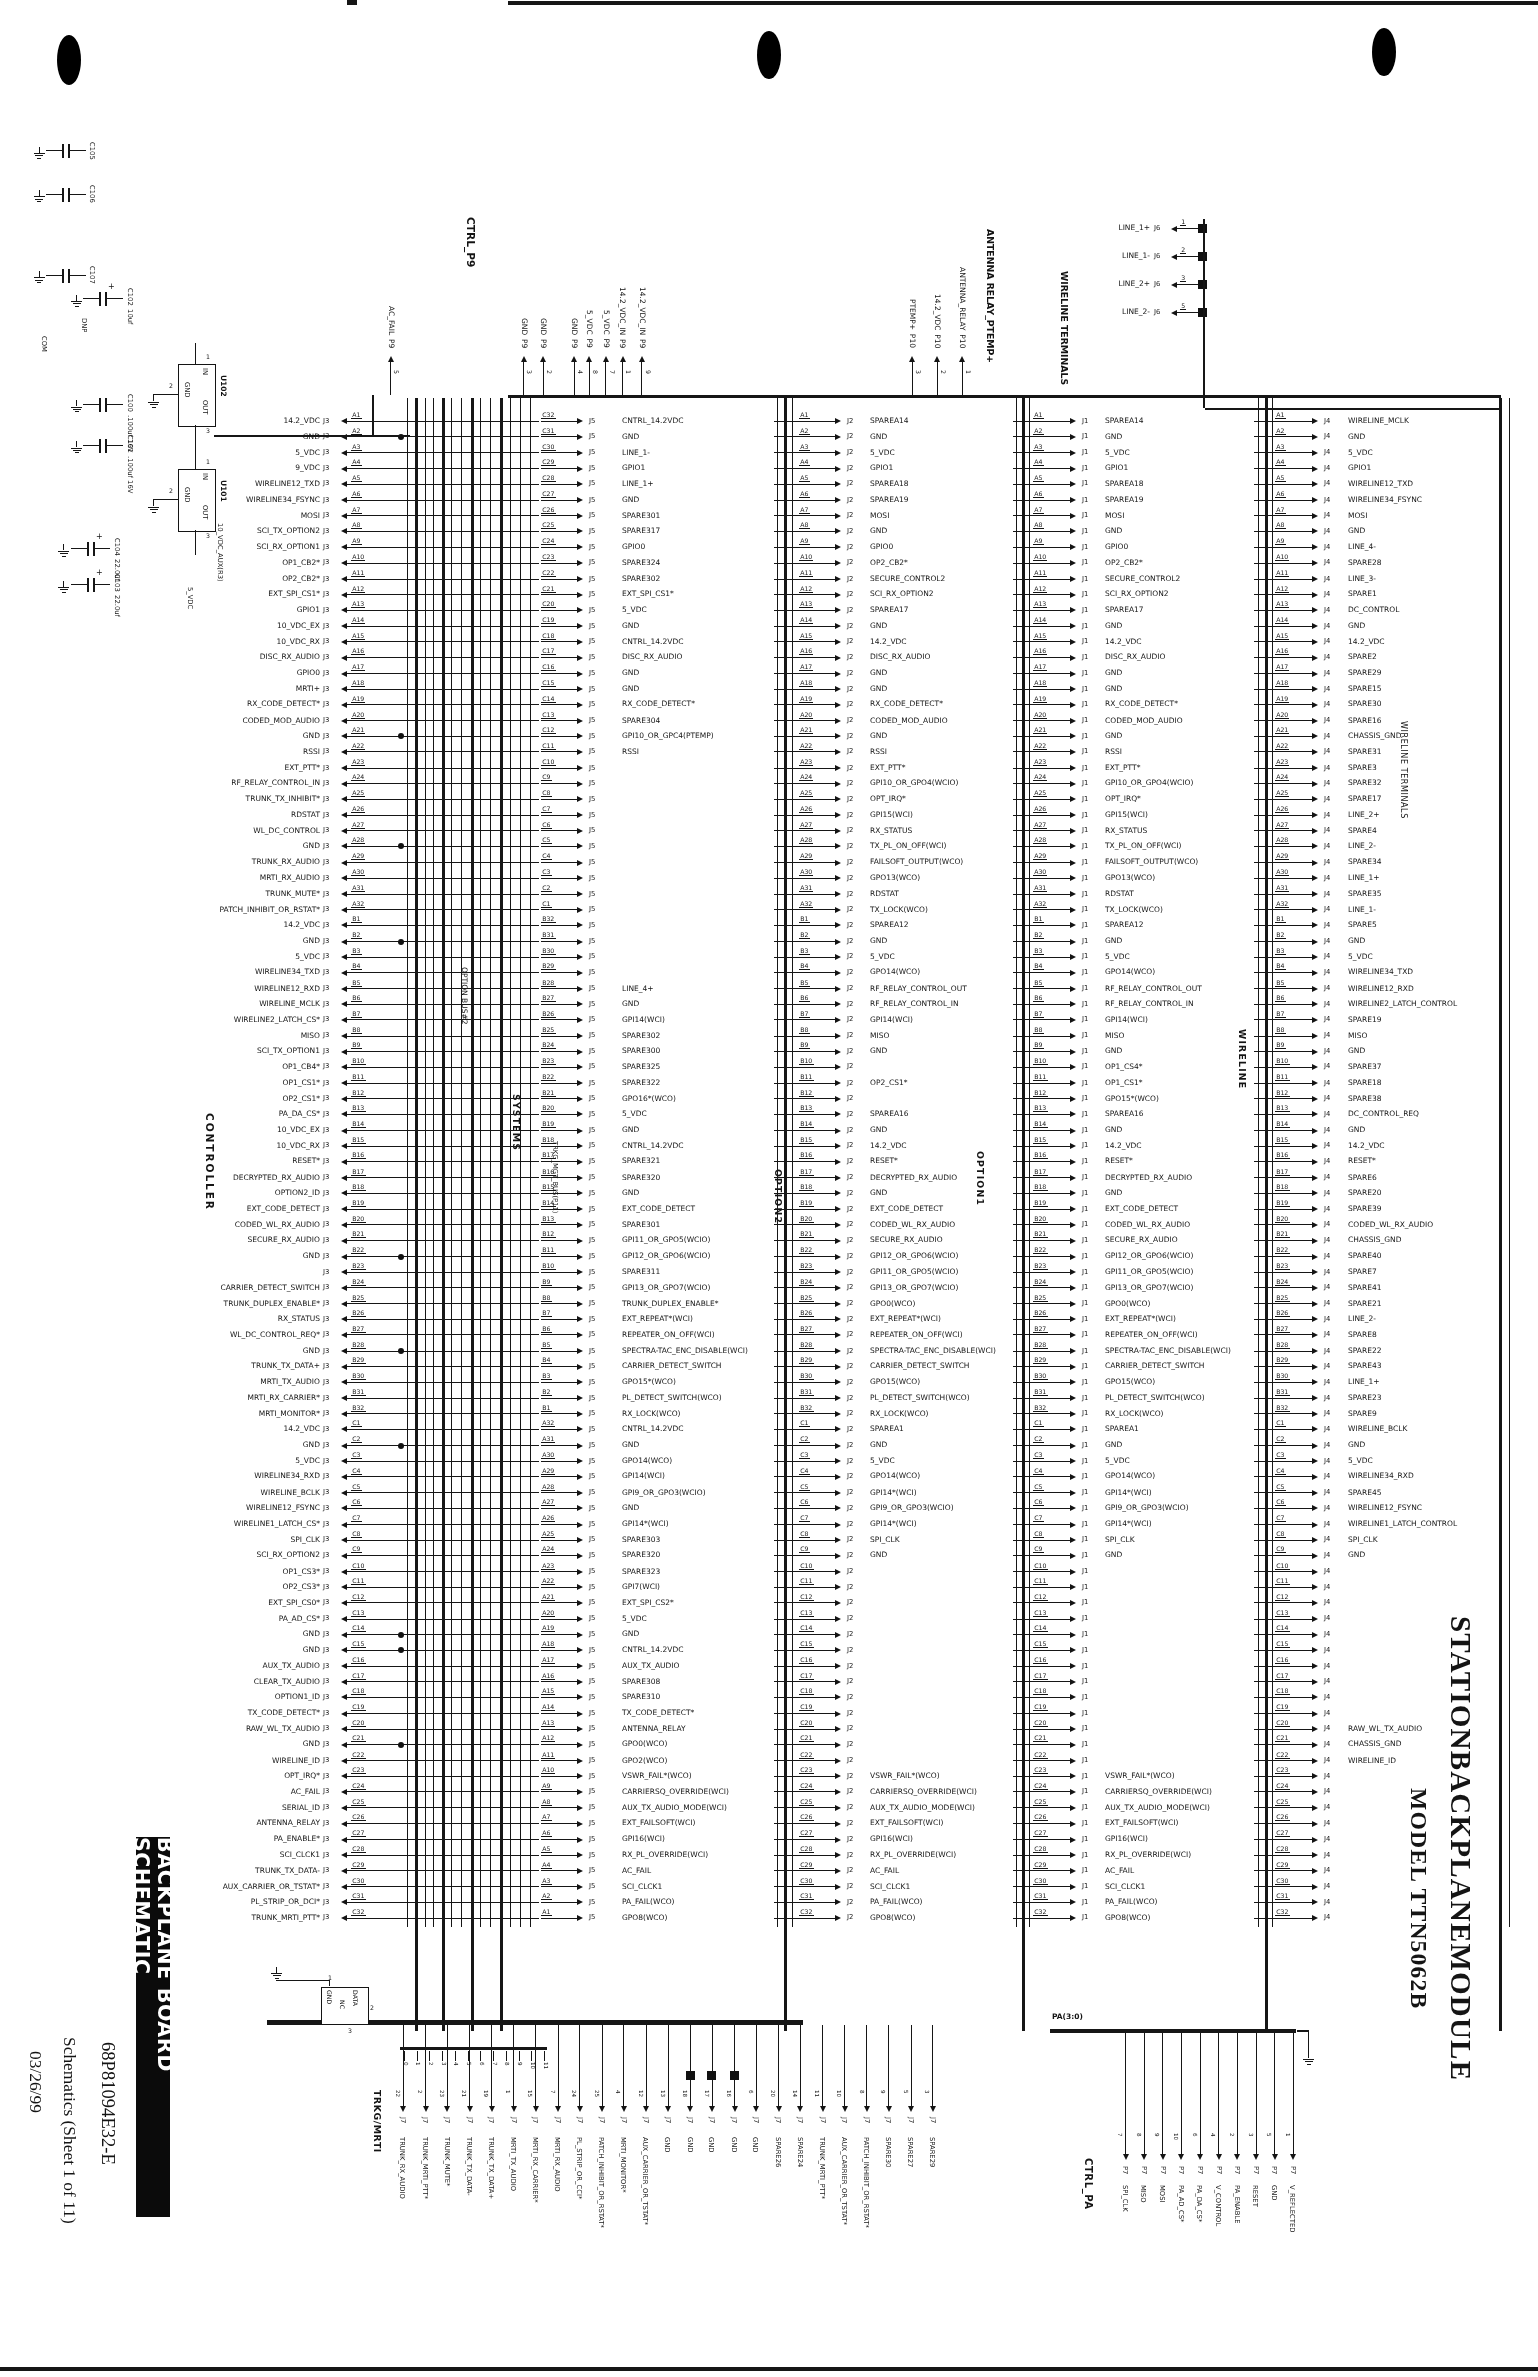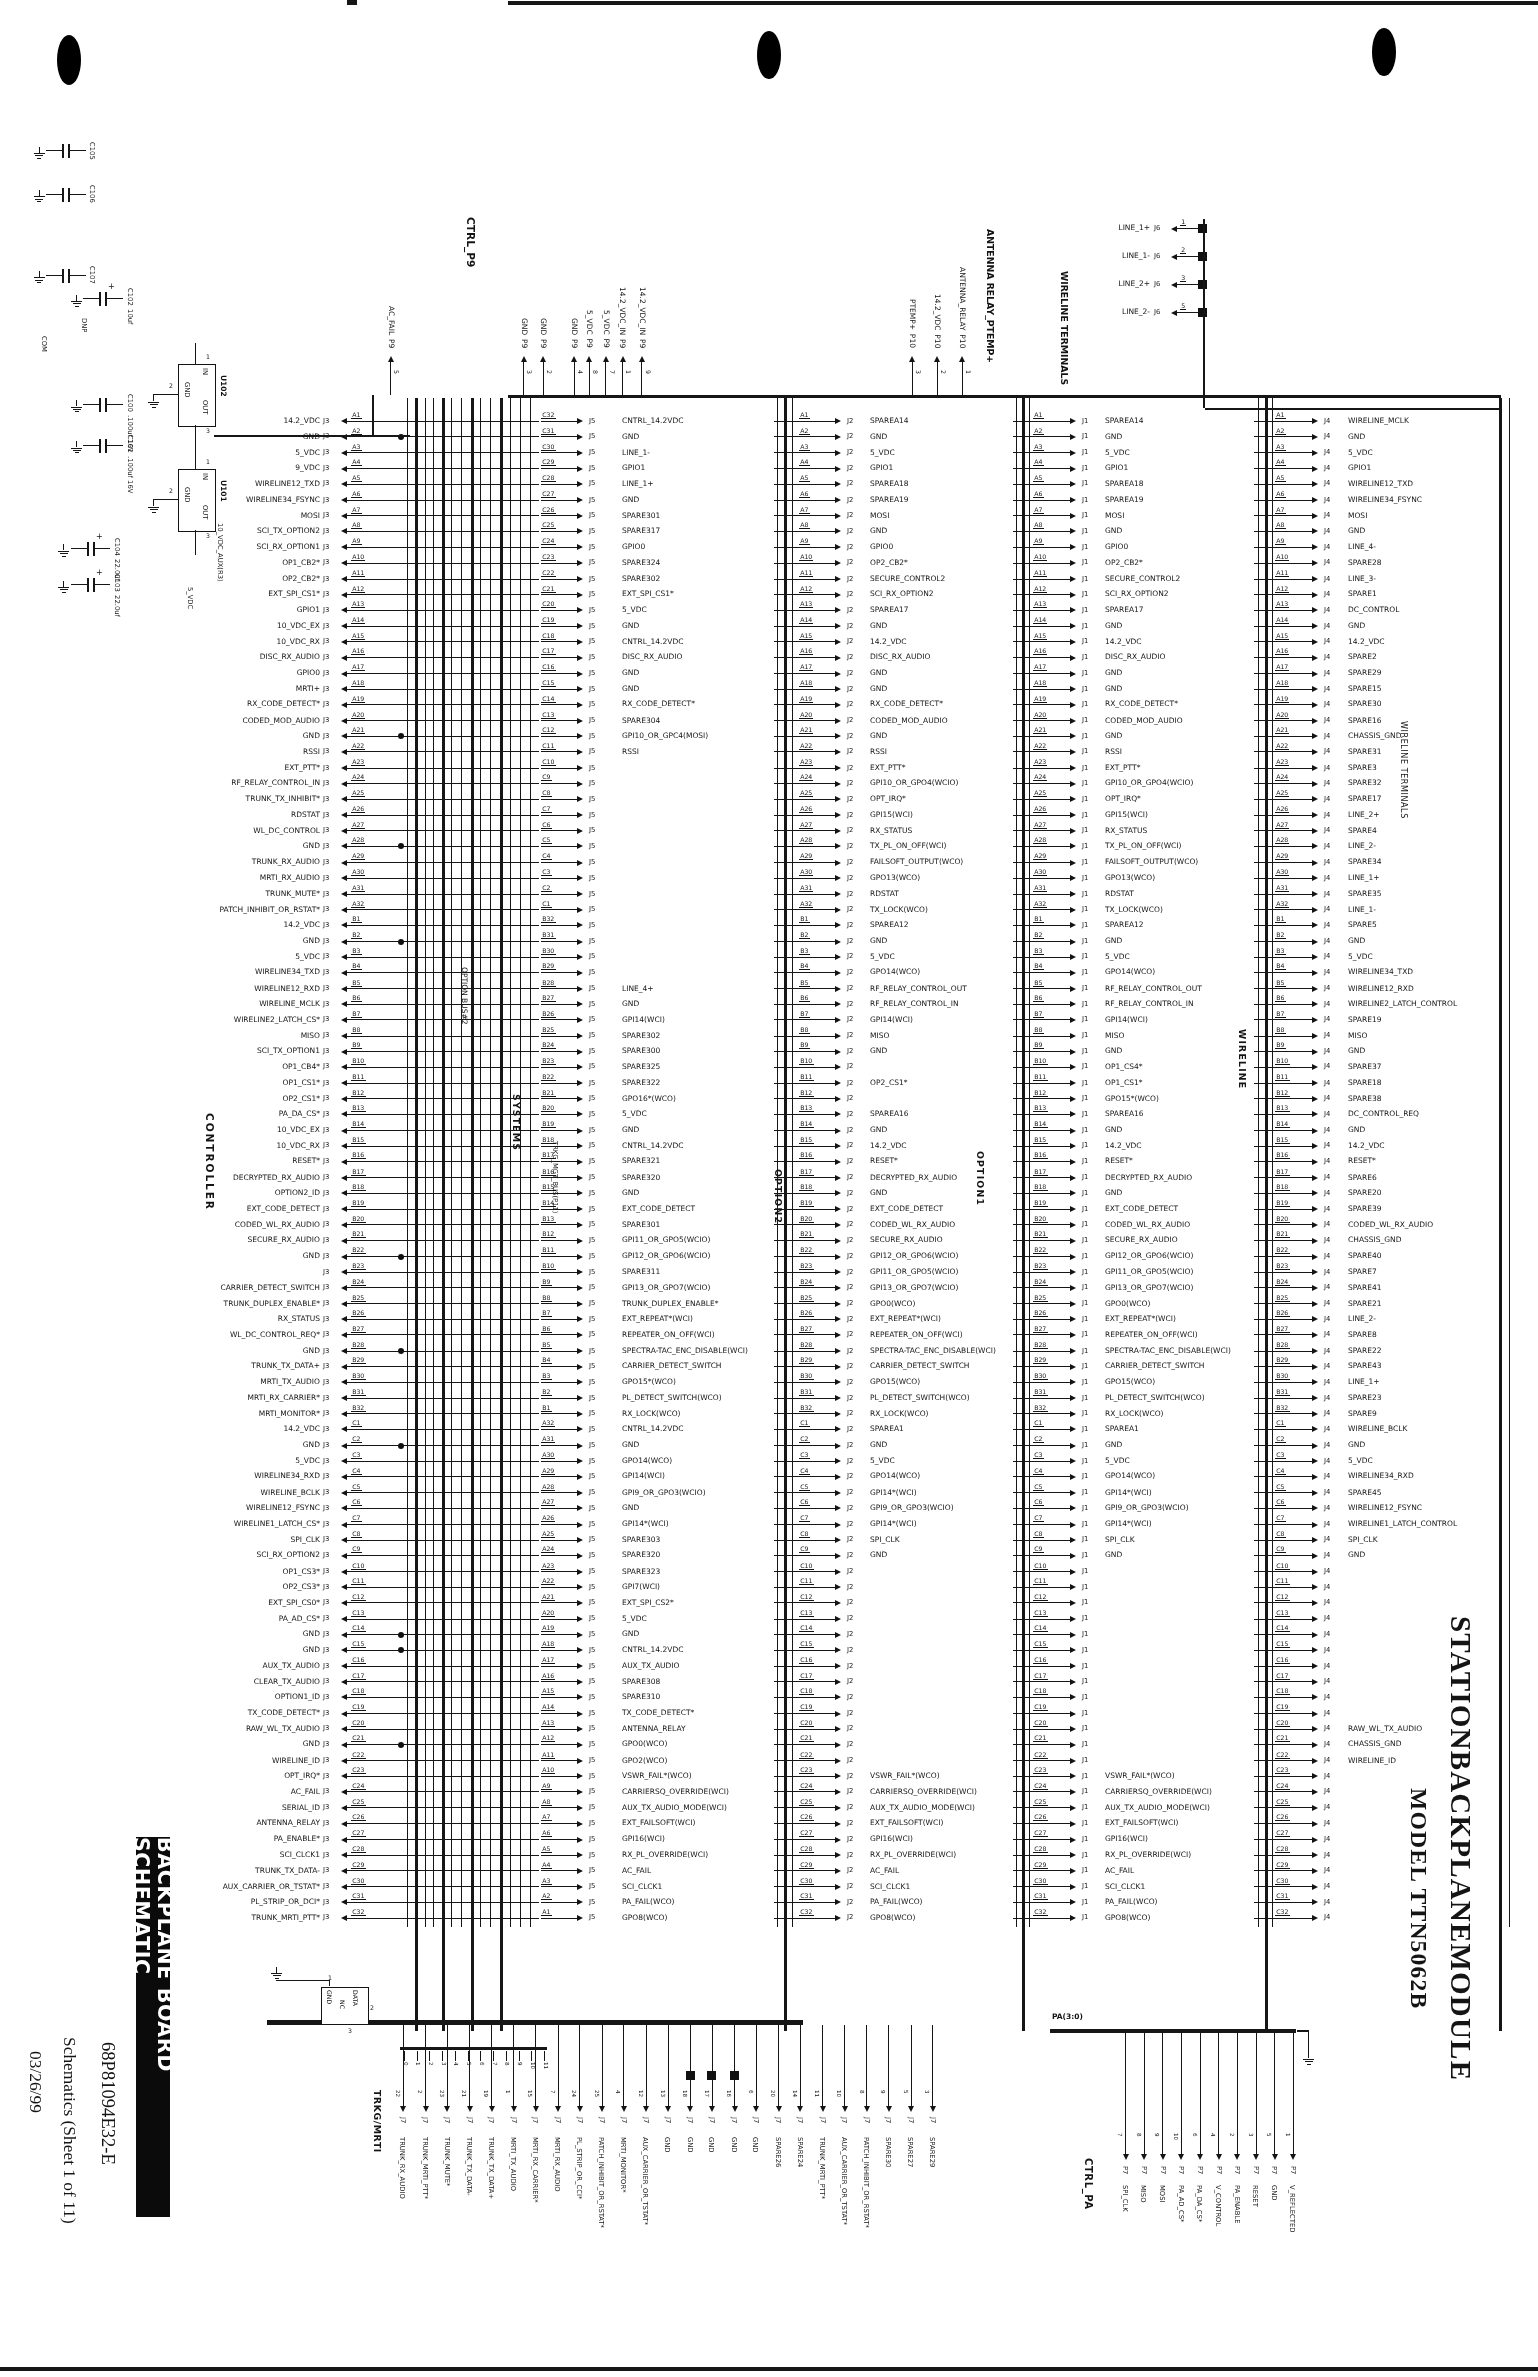--- a/index.html
+++ b/index.html
@@ -1056,21 +1056,21 @@
       <div class="t" style="left: 622px; top: 700px;">RX_CODE_DETECT*</div>
       <div class="t pin" style="left: 541px; top: 712px;">C13</div>
       <div class="h" style="left: 541px; top: 720px; width: 37px; height: 1.2px;"></div>
       <div class="ar" style="left: 577px; top: 718px;"></div>
       <div class="t ref" style="left: 589px; top: 717px;">J5</div>
       <div class="t" style="left: 622px; top: 717px;">SPARE304</div>
       <div class="t pin" style="left: 541px; top: 727px;">C12</div>
       <div class="h" style="left: 541px; top: 736px; width: 37px; height: 1.2px;"></div>
       <div class="ar" style="left: 577px; top: 733px;"></div>
       <div class="t ref" style="left: 589px; top: 733px;">J5</div>
-      <div class="t" style="left: 622px; top: 732px;">GPI10_OR_GPC4(MOSI)</div>
+      <div class="t" style="left: 622px; top: 732px;">GPI10_OR_GPC4(PTEMP)</div>
       <div class="t pin" style="left: 541px; top: 743px;">C11</div>
       <div class="h" style="left: 541px; top: 751px; width: 37px; height: 1.2px;"></div>
       <div class="ar" style="left: 577px; top: 749px;"></div>
       <div class="t ref" style="left: 589px; top: 748px;">J5</div>
       <div class="t" style="left: 622px; top: 748px;">RSSI</div>
       <div class="t pin" style="left: 541px; top: 759px;">C10</div>
       <div class="h" style="left: 541px; top: 768px; width: 37px; height: 1.2px;"></div>
       <div class="ar" style="left: 577px; top: 765px;"></div>
       <div class="t ref" style="left: 589px; top: 765px;">J5</div>
       <div class="t pin" style="left: 541px; top: 774px;">C9</div>

